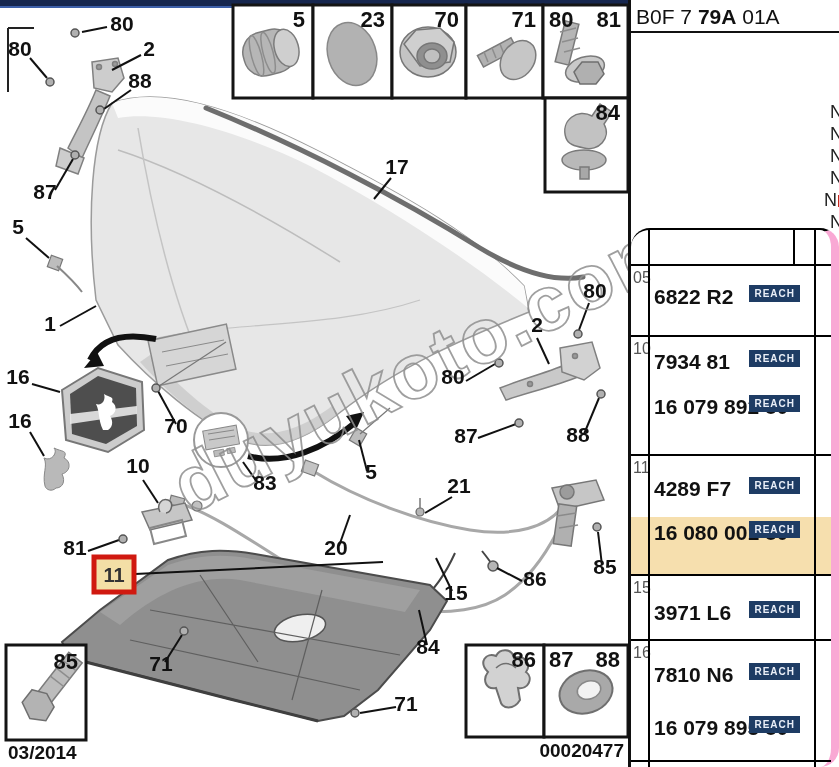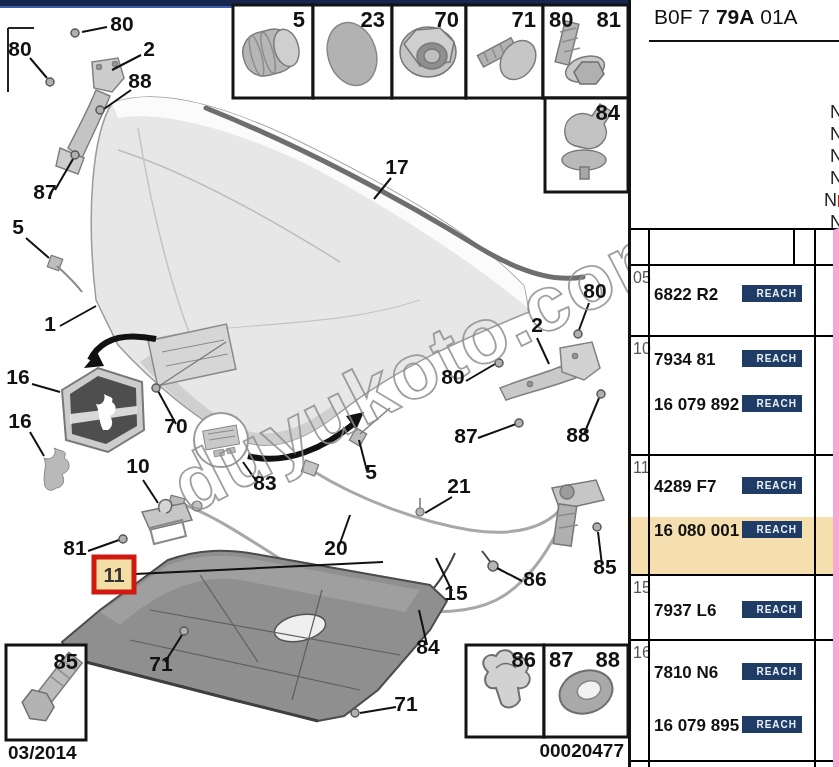--- a/index.html
+++ b/index.html
@@ -1,36 +1,36 @@
 <!DOCTYPE html>
 <html><head>
 <meta charset="utf-8">
 <style>
   html,body{margin:0;padding:0;background:#fff;}
   #stage{position:relative;width:839px;height:767px;background:#fff;overflow:hidden;
          font-family:"Liberation Sans",sans-serif;}
   
   #rightpanel{position:absolute;left:628px;top:0;width:211px;height:767px;
               border-left:3px solid #111;box-sizing:border-box;background:#fff;overflow:hidden;}
-  #rp-header{position:absolute;left:0;top:0;right:0;height:42px;border-bottom:2px solid #111;
-             font-size:21px;color:#111;padding:5px 0 0 5px;box-sizing:border-box;white-space:nowrap;margin-left:18px;}
+  #rp-header{position:absolute;left:0;top:0;right:0;height:33px;border-bottom:2px solid #111;
+             font-size:21px;color:#111;padding:5px 0 0 5px;box-sizing:border-box;white-space:nowrap;}
   #rp-header b{font-weight:bold;}
   #rp-notes{position:absolute;top:101px;right:-4px;text-align:right;font-size:18px;color:#222;
             line-height:22px;}
   #rp-notes .red-sliver{display:inline-block;width:5px;height:12px;background:#c2291b;
             margin-left:1px;transform:translateY(1px);}
   #ptable{position:absolute;left:0;top:228px;width:208px;height:539px;box-sizing:border-box;
-          border-top:2px solid #000;border-right:6px solid #f9a8d4;}
+          border-top:2px solid #000;border-right:8px solid #f9a8d4;border-radius:19px;}
   .tgroup{position:relative;box-sizing:border-box;width:100%;}
   .tgroup + .tgroup{border-top:2px solid #000;}
   .idx{position:absolute;top:3px;left:2px;font-size:16px;color:#555;}
   .pline{position:absolute;left:0;right:0;height:22px;}
-  .ref{position:absolute;left:23px;top:1px;font-size:17px;font-weight:bold;color:#111;white-space:nowrap;}
+  .ref{position:absolute;left:23px;top:1px;font-size:21px;font-weight:bold;color:#111;white-space:nowrap;}
   .badge{position:absolute;right:31px;top:1px;background:#1e3c64;color:#e9eef7;
-         font-size:10px;font-weight:bold;letter-spacing:1px;padding:3px 5px 2px 14px;line-height:12px;}
+         font-size:10px;font-weight:bold;letter-spacing:1px;padding:3px 5px 2px 5px;line-height:12px;}
   .hl-band{position:absolute;left:0;right:0;background:#f6dfae;}
   .vline{position:absolute;top:0;bottom:0;width:2px;background:#000;}
 </style>
 </head>
 <body>
 
 <div id="stage">
 
   <svg width="628" height="767" viewBox="0 0 628 767" font-family="Liberation Sans, sans-serif" style="position:absolute;left:0;top:0;">
 
@@ -378,21 +378,21 @@
         <div class="pline" style="top:64px;">
           <span class="ref">16 080 001 80</span>
           <span class="badge">REACH</span>
 
         </div>
       </div>
 
       <div class="tgroup" style="height:65px;">
         <div class="idx">15</div>
         <div class="pline" style="top:24px;">
-          <span class="ref">7937 L6</span>
+          <span class="ref">3971 L6</span>
           <span class="badge">REACH</span>
 
         </div>
       </div>
 
       <div class="tgroup" style="height:121px;">
         <div class="idx">16</div>
         <div class="pline" style="top:21px;text-align:center;">
           <span class="ref">7810 N6</span>
           <span class="badge">REACH</span>

